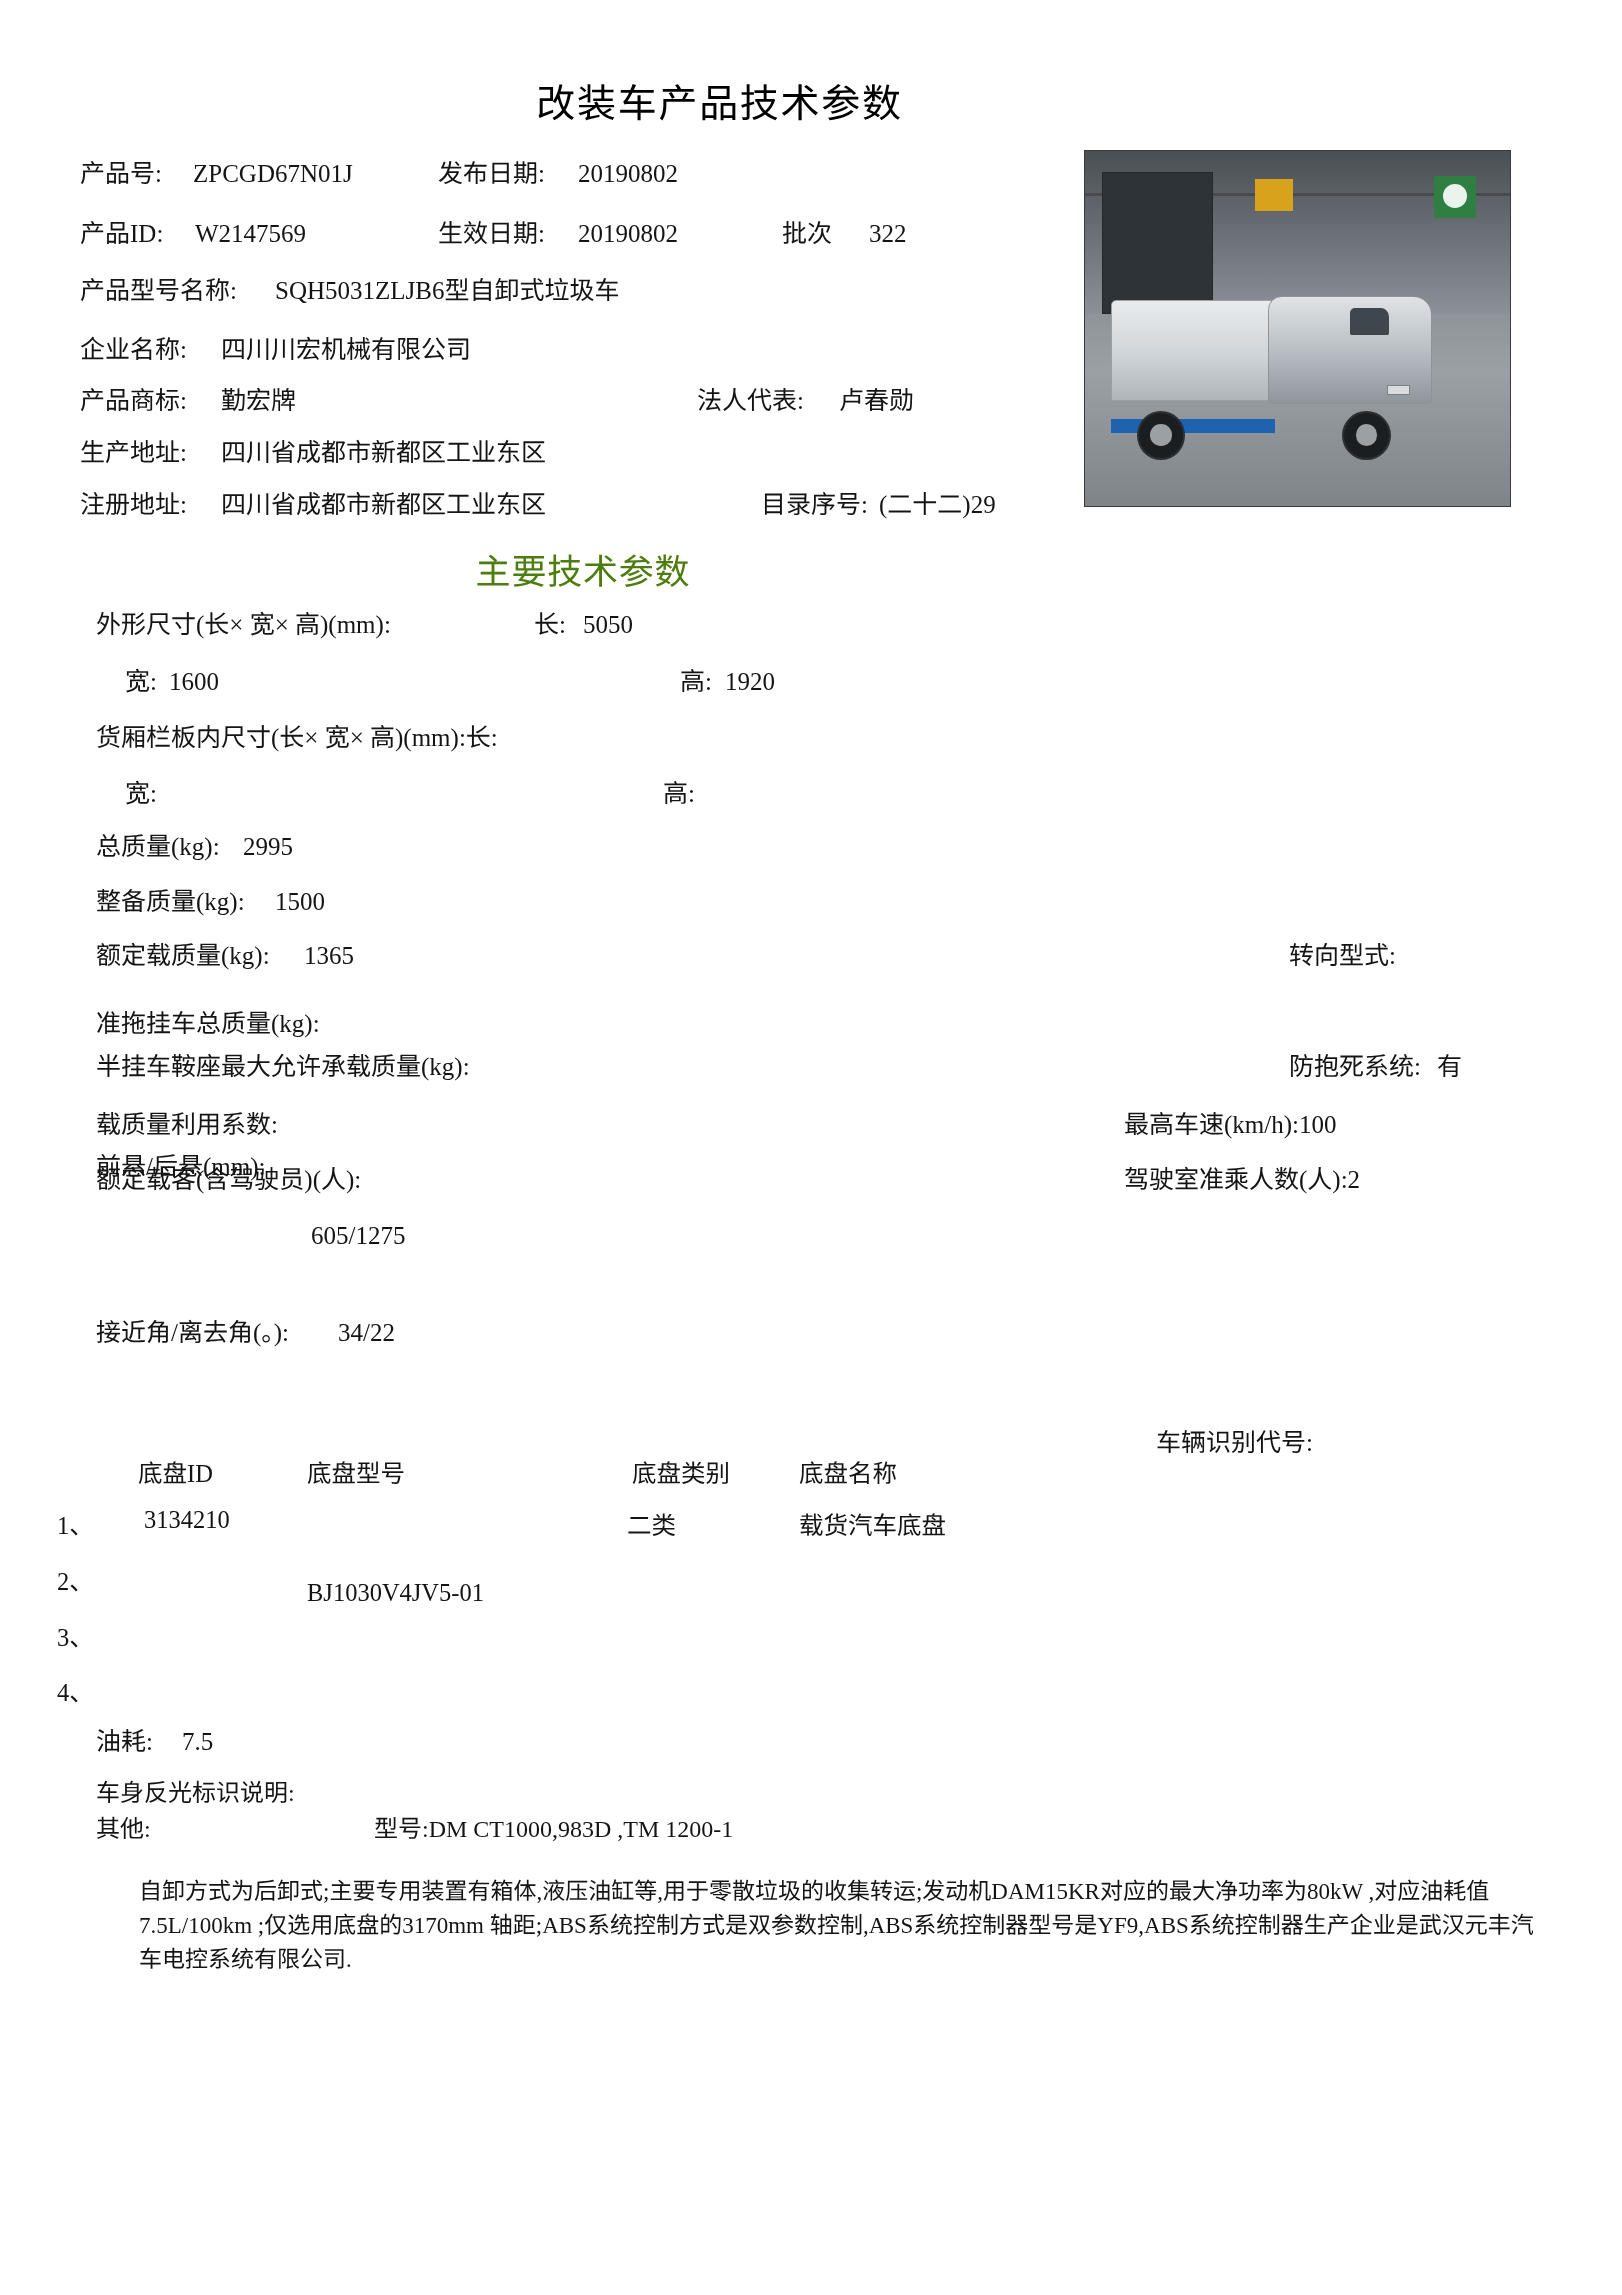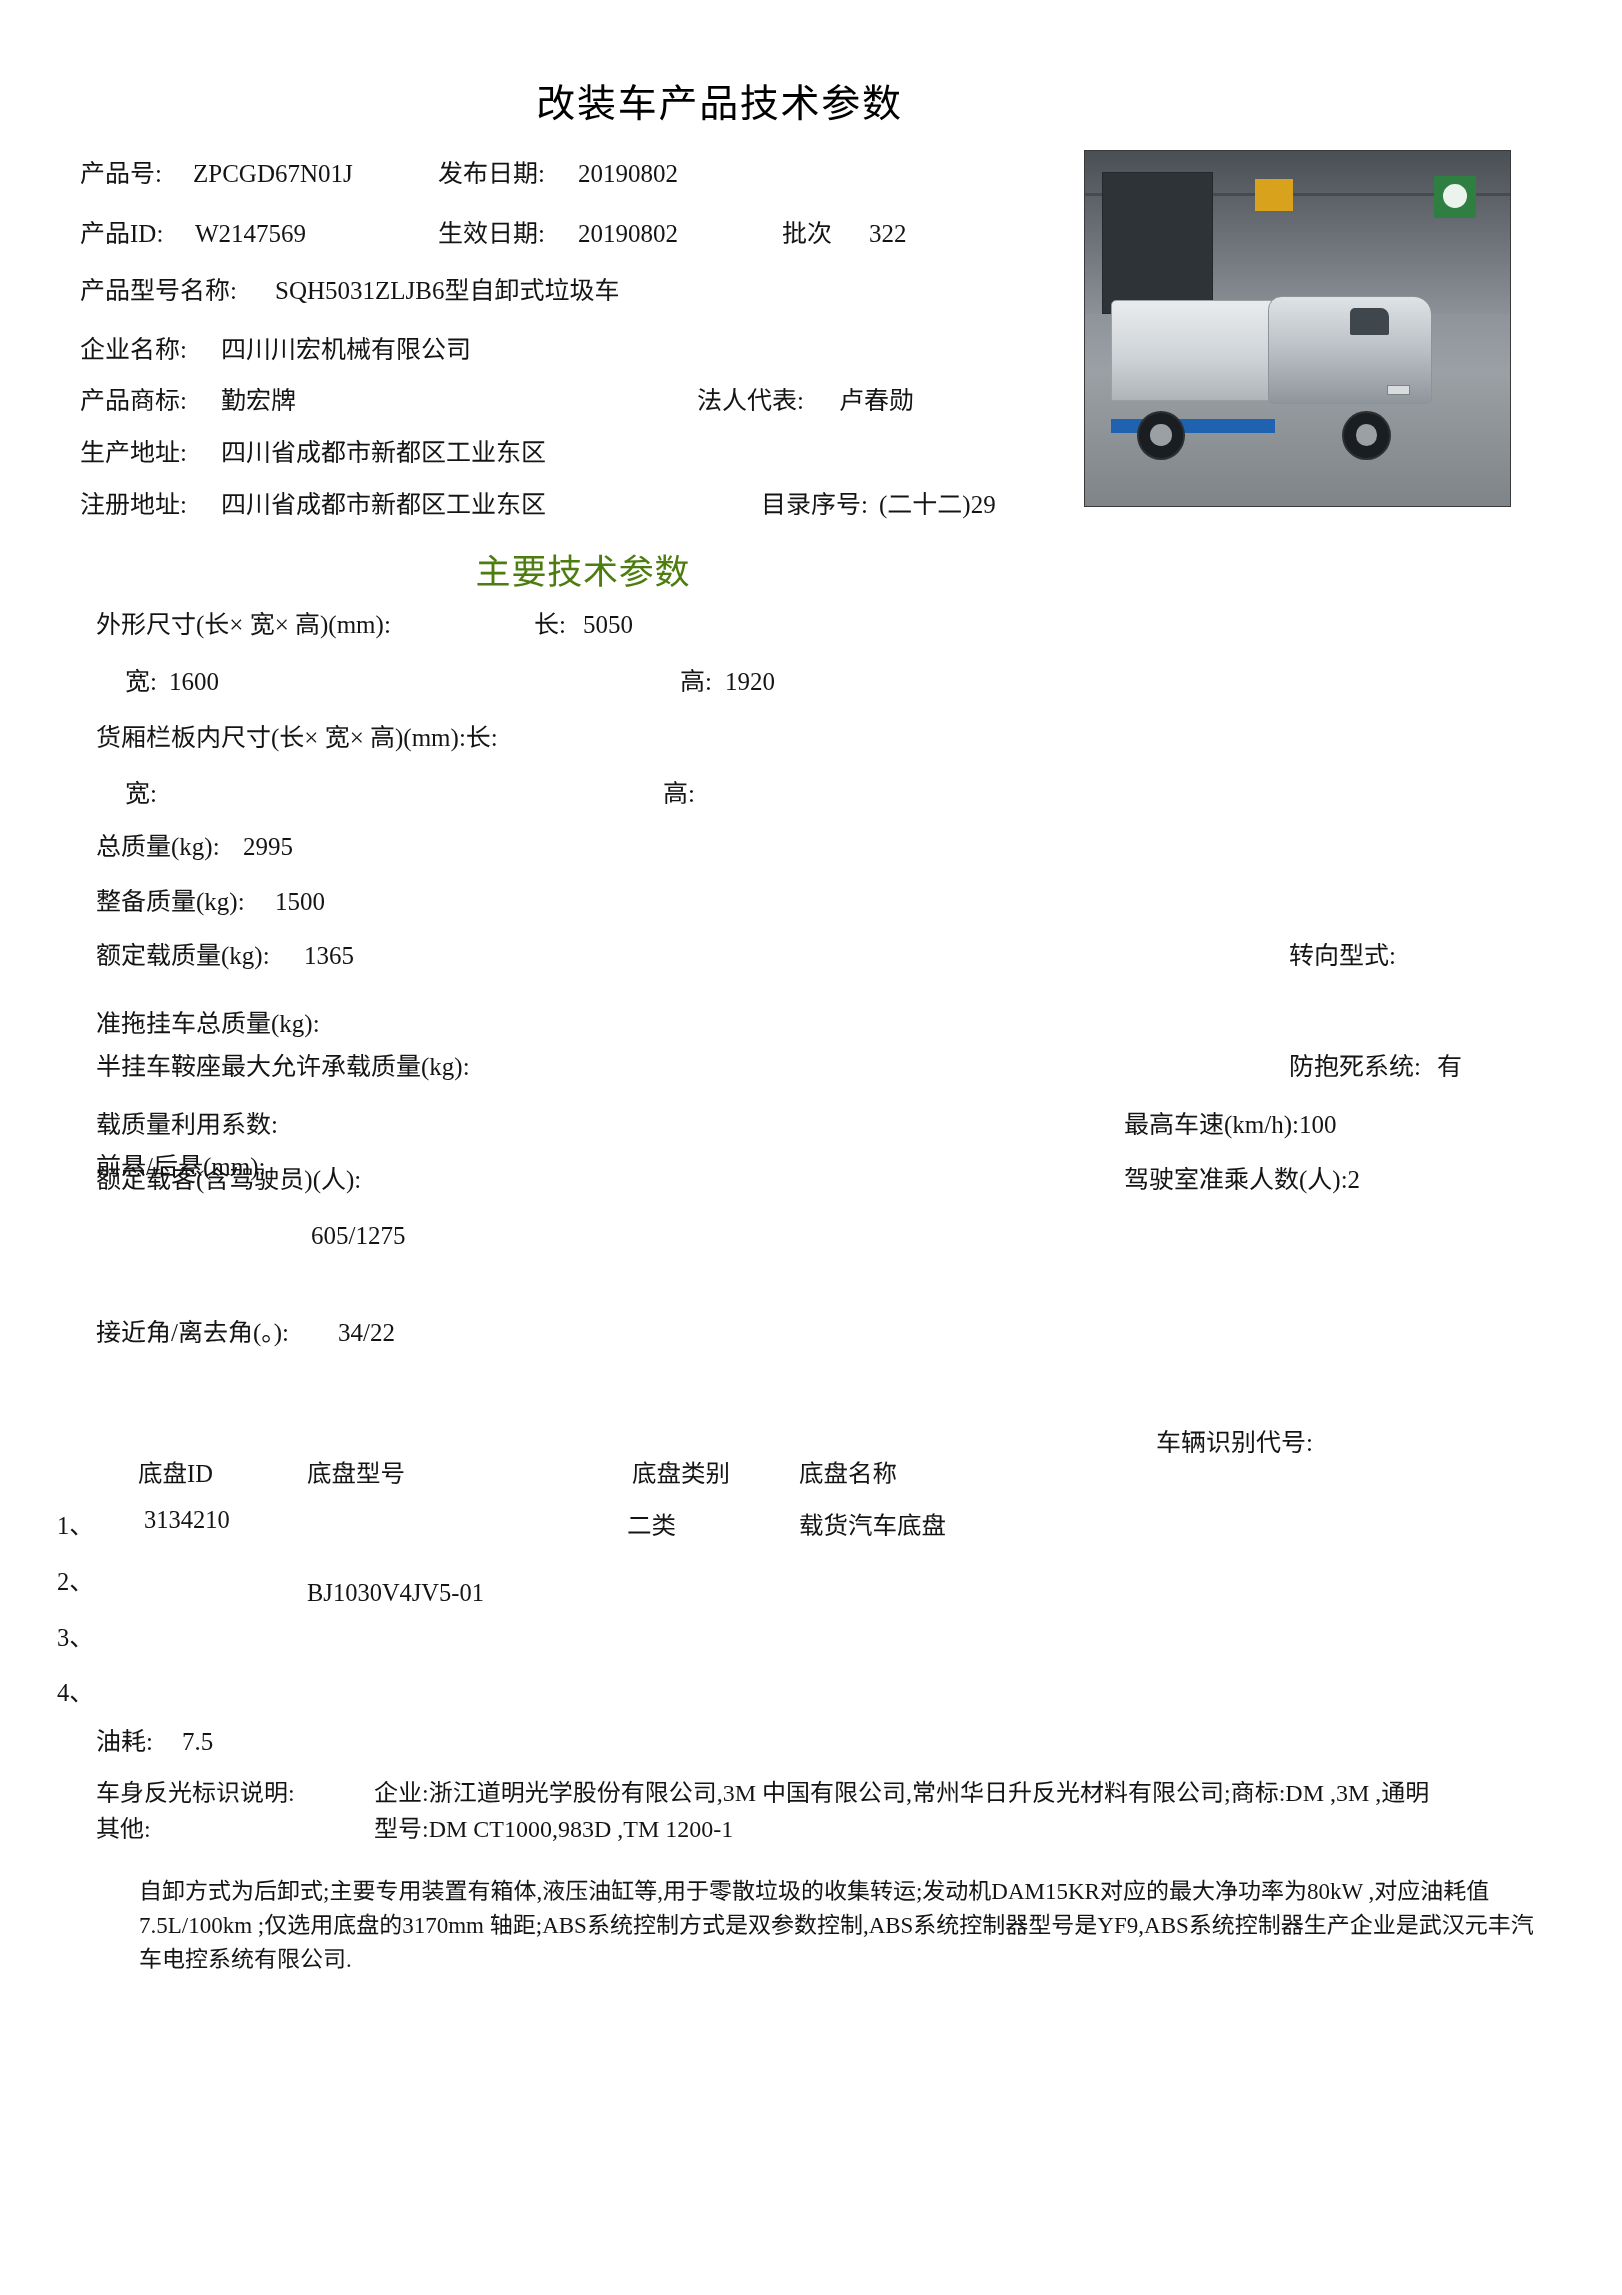--- a/index.html
+++ b/index.html
@@ -264,21 +264,20 @@
   <div class="chassis-row" style="left:799px; top:1506px;">载货汽车底盘</div>
 
   <div class="chassis-row" style="left:57px; top:1562px;">2、</div>
   <div class="chassis-row" style="left:57px; top:1618px;">3、</div>
   <div class="chassis-row" style="left:57px; top:1673px;">4、</div>
 
   <div class="t" style="left:96px; top:1727px;">油耗:</div>
   <div class="t" style="left:182px; top:1727px;">7.5</div>
 
   <div class="t sm" style="left:96px; top:1779px;">车身反光标识说明:</div>
-  <div class="t sm" style="left:374px; top:1779px;">企业:浙江道明光学股份有限公司,3M 中国有限公司,常州华日升反光材料有限公司;商标:DM ,3M ,通明</div>
   <div class="t sm" style="left:374px; top:1815px;">型号:DM CT1000,983D ,TM 1200-1</div>
 
   <div class="t sm" style="left:96px; top:1815px;">其他:</div>
 
   <div class="para" style="left:139px; top:1875px; width:1403px;">自卸方式为后卸式;主要专用装置有箱体,液压油缸等,用于零散垃圾的收集转运;发动机DAM15KR对应的最大净功率为80kW ,对应油耗值7.5L/100km ;仅选用底盘的3170mm 轴距;ABS系统控制方式是双参数控制,ABS系统控制器型号是YF9,ABS系统控制器生产企业是武汉元丰汽车电控系统有限公司.</div>
 
 </div>
 
 
 </body></html>

